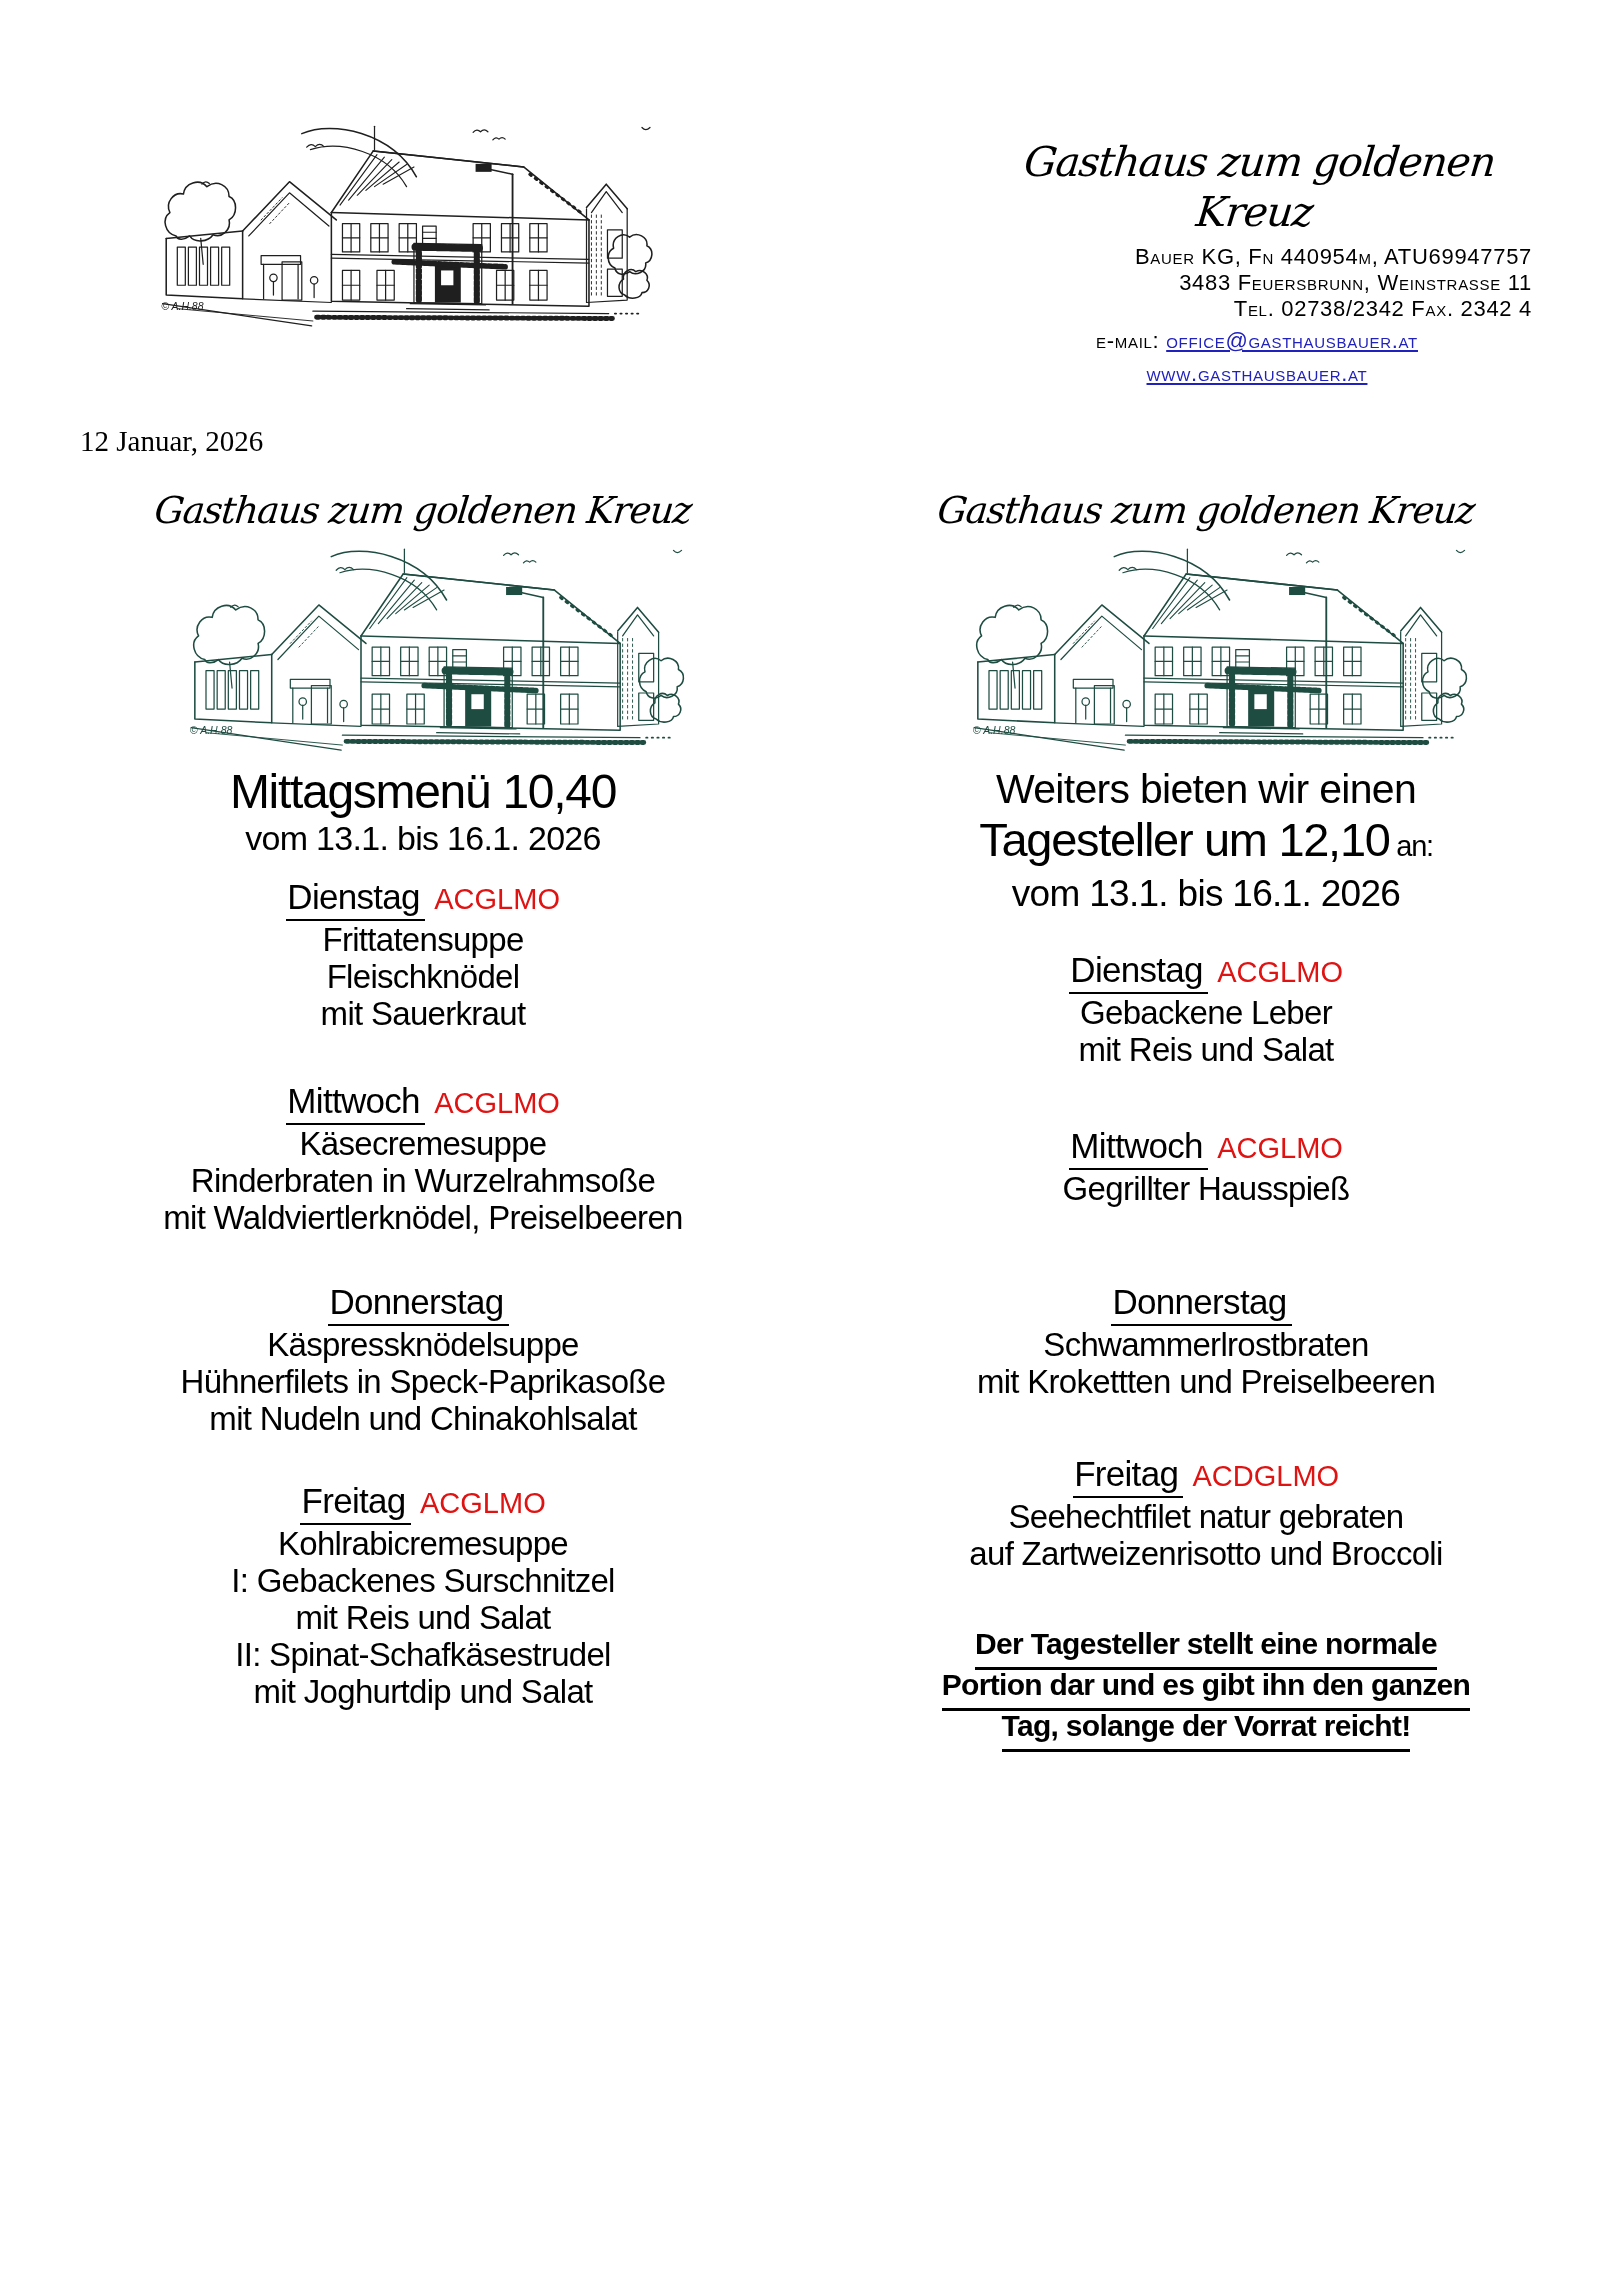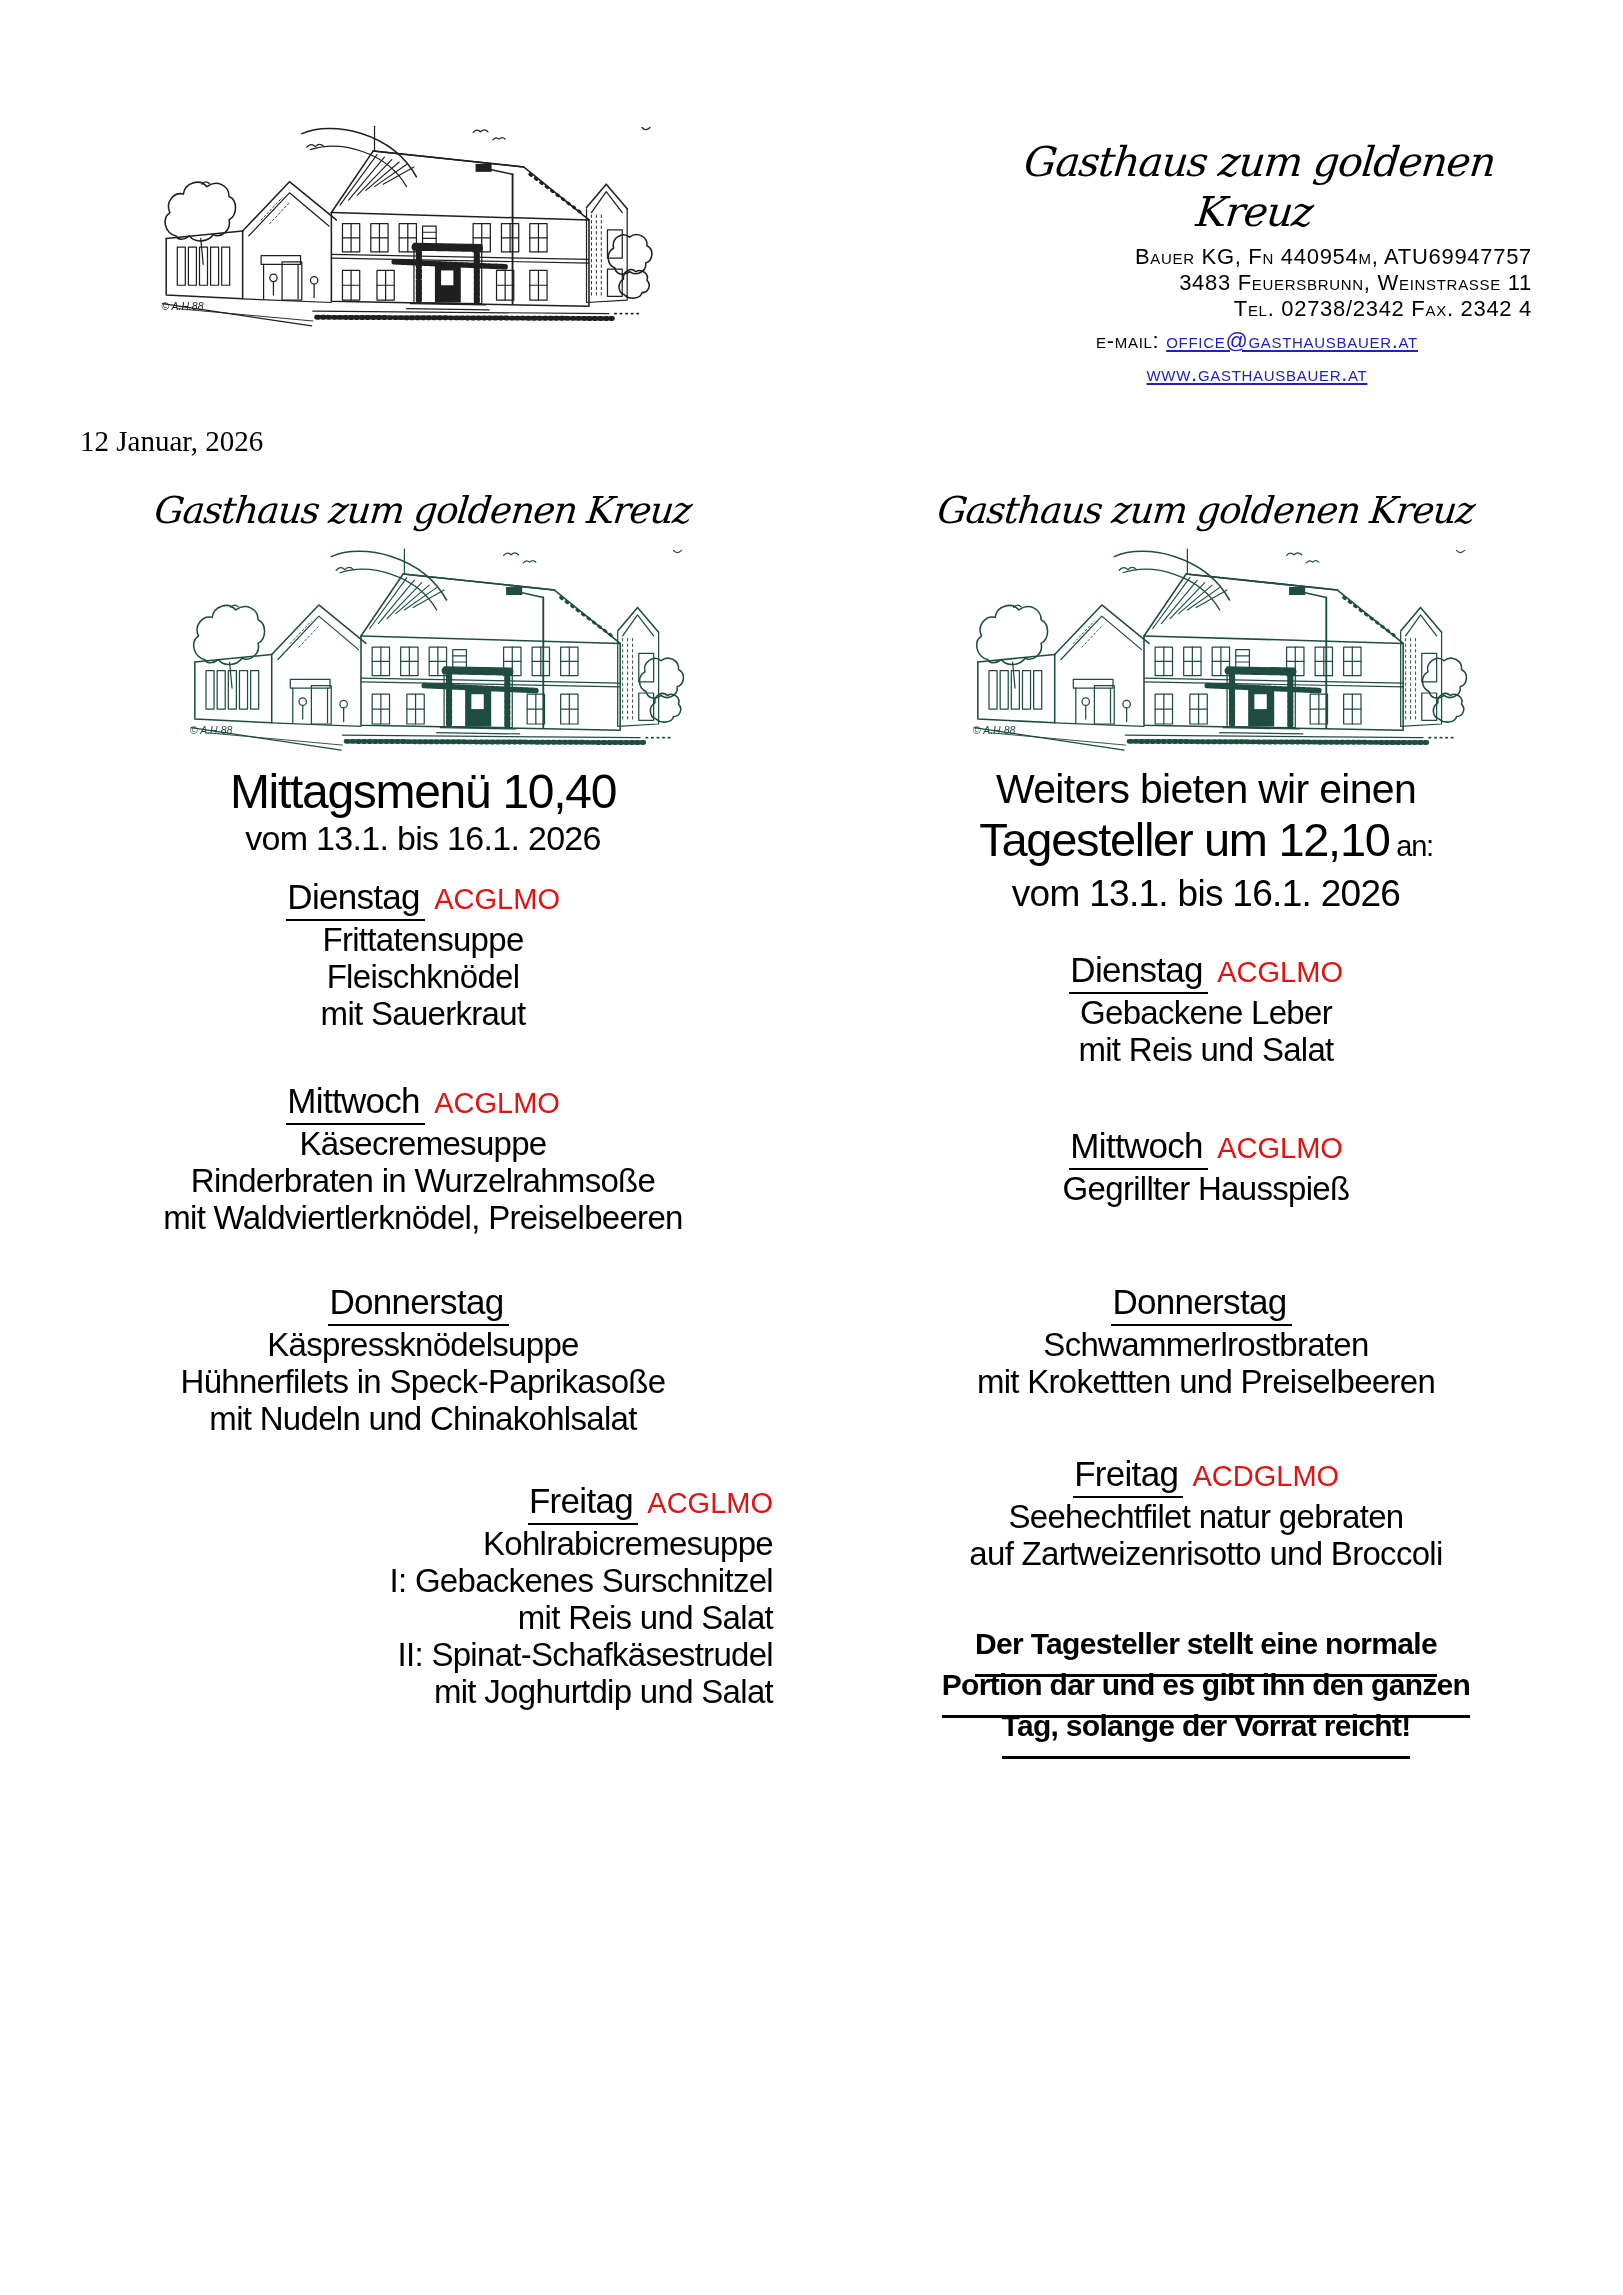--- a/index.html
+++ b/index.html
@@ -53,29 +53,29 @@
   .intro-line{font-size:41px;line-height:48px;letter-spacing:-0.7px;margin-top:10.5px;}
   .intro-title{font-size:47px;line-height:54px;letter-spacing:-1.3px;}
   .intro-suffix{font-size:29px;}
 
   .day-line{font-size:35px;line-height:43px;letter-spacing:-0.7px;}
   .day-name{border-bottom:2.6px solid #000;padding:0 5.2px 2.6px 1.3px;}
   .allergen{color:var(--allergen-red,#e01313);font-size:29px;margin-left:9.2px;letter-spacing:0;}
   .dish{font-size:33px;line-height:37px;letter-spacing:-0.7px;}
 
   .mt-26{margin-top:17px;} .mt-50{margin-top:33px;}
-  .mt-64{margin-top:42px;text-align:right;} .mt-68{margin-top:44px;}
+  .mt-64{margin-top:42px;} .mt-68{margin-top:44px;}
   .mt-72{margin-top:47px;} .mt-80{margin-top:52px;}
   .mt-86{margin-top:56px;} .mt-112{margin-top:73px;}
 
   .menu-footer{margin-top:35px;}
   .col-right .menu-footer{margin-top:51px;}
   .footer-line{font-size:31px;line-height:42px;font-weight:bold;letter-spacing:-0.7px;}
   .col-right .footer-line{font-size:30px;line-height:41px;}
-  .footer-line span{border-bottom:3.3px solid #000;padding-bottom:14px;}
+  .footer-line span{border-bottom:3.3px solid #000;padding-bottom:7px;}
 </style>
 </head>
 <body>
 
 <div class="page">
 
   <div class="top-drawing drawing-slot ink-black">
   <svg viewBox="0 0 860 350" preserveAspectRatio="xMidYMid meet">
     <g fill="none" stroke="currentColor" stroke-width="2.5" stroke-linecap="round" stroke-linejoin="round">
 

